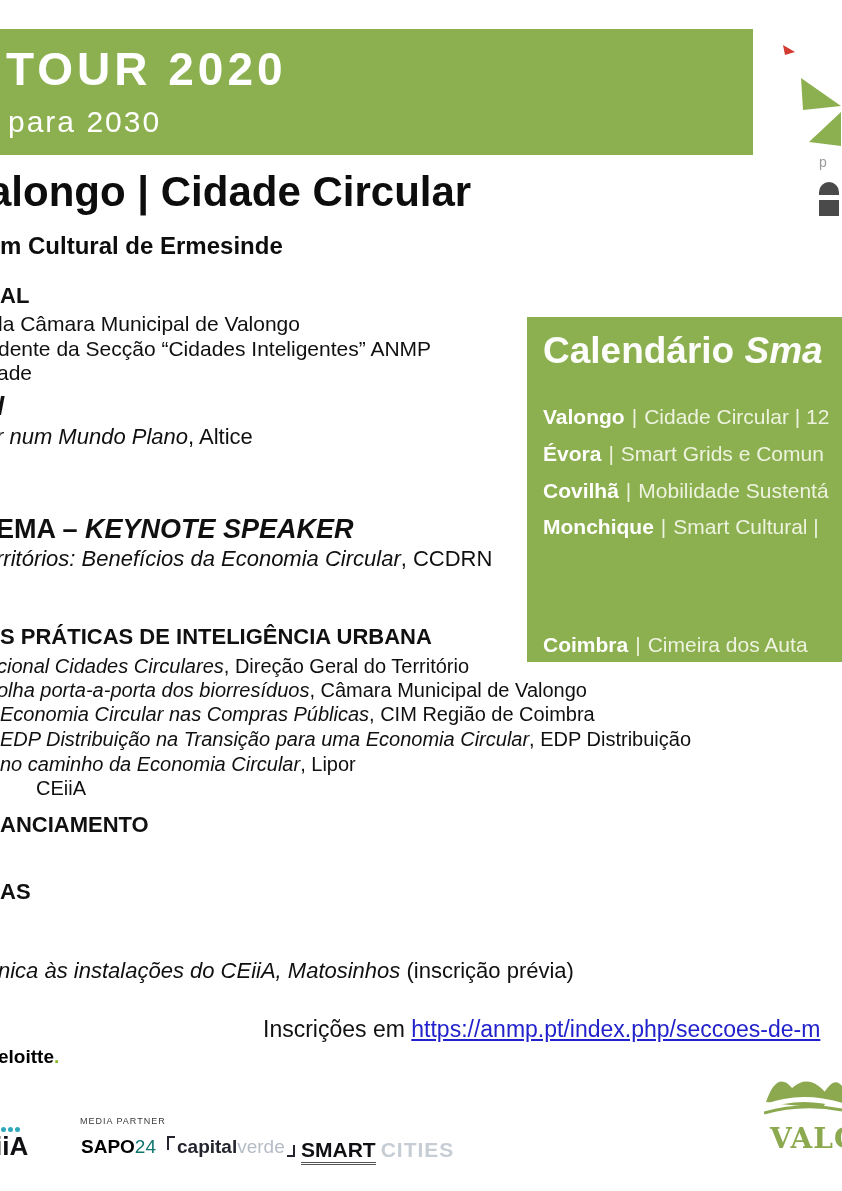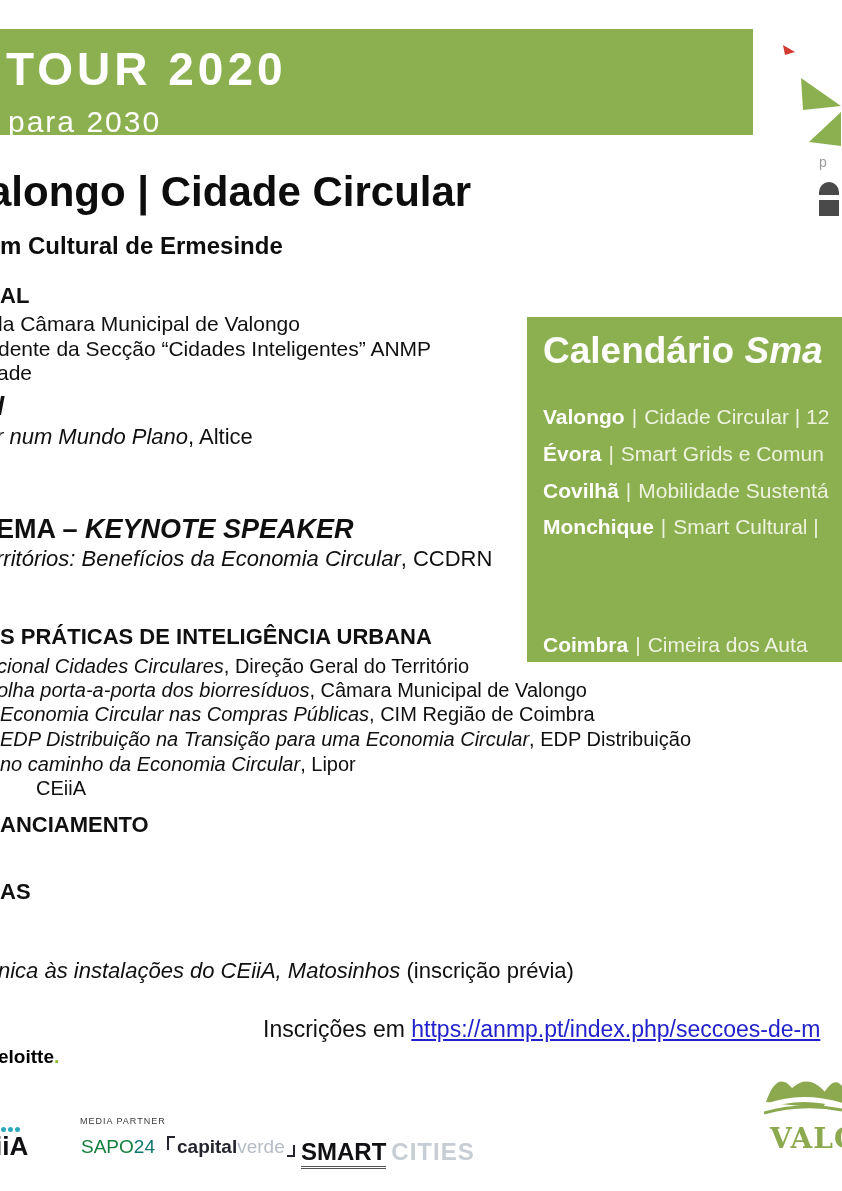--- a/index.html
+++ b/index.html
@@ -2,21 +2,21 @@
 <html><head>
 <meta charset="utf-8">
 <style>
   html,body{margin:0;padding:0;background:#e8e8e8;}
   .page{
     position:relative; width:842px; height:1191px; margin:0 auto;
     background:#ffffff; overflow:hidden;
     font-family:"Liberation Sans", sans-serif; color:#111;
   }
   
-  .banner{position:absolute; left:0; top:29px; width:753px; height:106px; background:#8cb04f;}
+  .banner{position:absolute; left:0; top:29px; width:753px; height:126px; background:#8cb04f;}
   .banner-title{position:absolute; left:6px; top:13px; color:#fff; font-weight:700;
     font-size:46px; letter-spacing:4px; white-space:nowrap;}
   .banner-subtitle{position:absolute; left:8px; top:76px; color:#fff; font-weight:400;
     font-size:30px; letter-spacing:2px; white-space:nowrap;}
   
   .anmp-mark{position:absolute; left:780px; top:42px; width:62px; height:185px;}
   .anmp-frag-p{position:absolute; left:39px; top:112px; font-size:14px; color:#9a9a9a;}
   .anmp-block1{position:absolute; left:39px; top:140px; width:20px; height:13px;
     background:#4a4a4a; border-radius:10px 10px 0 0;}
   .anmp-block2{position:absolute; left:39px; top:158px; width:20px; height:16px; background:#4a4a4a;}
@@ -49,30 +49,30 @@
   .deloitte{position:absolute; left:-2px; top:1046px; font-size:19px; font-weight:800;
     color:#000; white-space:nowrap;}
   .deloitte .dot{color:#86bc25;}
   .ceiia{position:absolute; left:-5px; top:1131px; font-size:26px; font-weight:800;
     color:#101014; letter-spacing:0px;}
   .ceiia i{position:absolute; width:5px; height:5px; border-radius:50%; background:#2fa8bc; top:-4px;}
   .ceiia .d1{left:6px;} .ceiia .d2{left:13px;} .ceiia .d3{left:20px;}
   .media-partner{position:absolute; left:71px; top:1116px; font-size:9px; letter-spacing:1px;
     color:#3a3a3a; white-space:nowrap;padding-left:9px;}
   .sapo{position:absolute; left:81px; top:1136px; font-size:19px; white-space:nowrap;}
-  .sapo .b{font-weight:400; color:#15803d;}
+  .sapo .b{font-weight:700; color:#000000;}
   .sapo .n{font-weight:400; color:#0f766e;}
   .capital{position:absolute; left:167px; top:1136px; font-size:19px; white-space:nowrap;}
   .capital .b{font-weight:700; color:#24242e;}
   .capital .l{font-weight:400; color:#b4bcc6;}
   .cv-bl{display:inline-block; width:6px; height:12px; border-left:2.5px solid #24242e;
     border-top:2.5px solid #24242e; margin-right:2px; transform:translateY(-3px);}
   .cv-br{display:inline-block; width:6px; height:10px; border-right:2.5px solid #24242e;
     border-bottom:2.5px solid #24242e; margin-left:2px; transform:translateY(4px);}
-  .smartcities{position:absolute; left:301px; top:1138px; font-size:24px; white-space:nowrap;}
+  .smartcities{position:absolute; left:301px; top:1138px; font-size:21px; white-space:nowrap;}
   .smartcities .b{font-weight:900; color:#101014; border-bottom:3px double #555; padding-bottom:1px;}
   .smartcities .l{font-weight:700; color:#c6cdd4; letter-spacing:1px; margin-left:5px;}
   
   .valongo{position:absolute; left:764px; top:1064px; width:78px; height:120px;}
   .valongo-text{position:absolute; left:6px; top:58px; font-family:"DejaVu Serif", serif;
     font-weight:700; font-size:28px; letter-spacing:1px; color:#8ca94f; white-space:nowrap;}
 </style>
 </head>
 <body>
 

